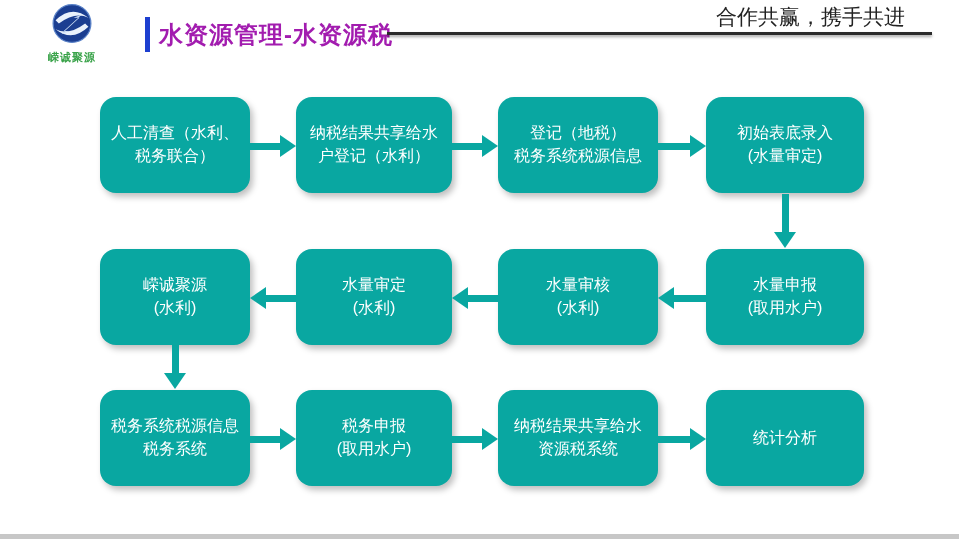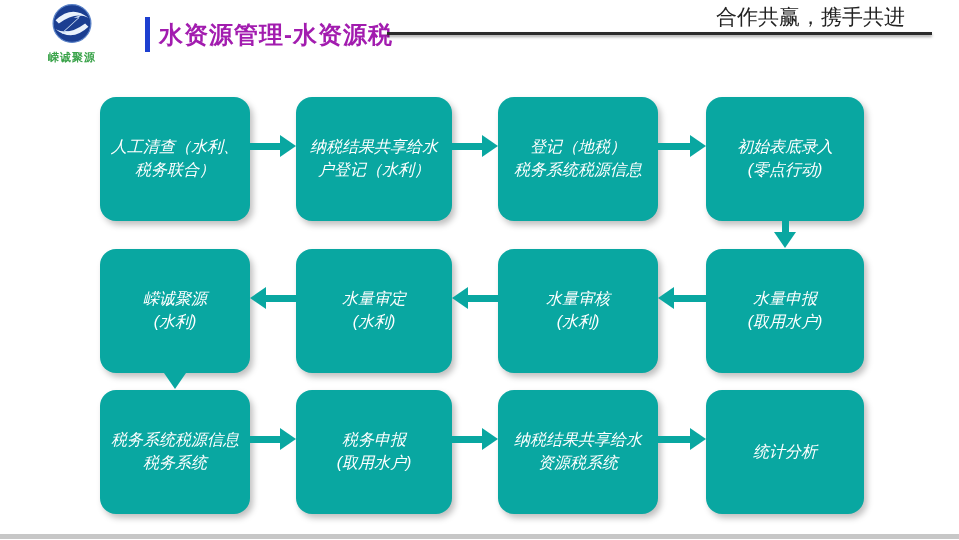--- a/index.html
+++ b/index.html
@@ -10,23 +10,23 @@
   
   .logo-wrap{position:absolute;left:36px;top:3px;width:72px;text-align:center;}
   .logo-svg{display:block;margin:0 auto;}
   .logo-text{font-size:11px;color:#3aa34a;font-weight:bold;letter-spacing:1px;margin-top:1px;white-space:nowrap;}
   .title-bar{position:absolute;left:145px;top:17px;width:5px;height:35px;background:#1d3fd0;}
   .page-title{position:absolute;left:159px;top:19px;font-size:24px;font-weight:bold;color:#a21caf;letter-spacing:1px;white-space:nowrap;}
   .header-line{position:absolute;left:387px;top:32px;width:545px;height:3px;background:#2b2b2b;box-shadow:0 2px 3px rgba(0,0,0,0.35);}
   .slogan{position:absolute;right:54px;top:3px;font-size:21px;color:#222;font-weight:500;white-space:nowrap;}
   
   .box{
-    position:absolute;height:124px;background:#09a7a1;border-radius:16px;color:#ffffff;
+    position:absolute;height:96px;background:#09a7a1;border-radius:16px;color:#ffffff;
     display:flex;flex-direction:column;justify-content:center;align-items:center;
-    text-align:center;font-size:16px;line-height:1.42;box-shadow:3px 4px 6px rgba(0,0,0,0.25);font-style:italic;
+    text-align:center;font-size:16px;line-height:1.42;box-shadow:3px 4px 6px rgba(0,0,0,0.25);
   }
   .c1{left:100px;width:150px}.c2{left:296px;width:156px}.c3{left:498px;width:160px}.c4{left:706px;width:158px}
   .r1{top:97px}.r2{top:249px}.r3{top:390px}
   .arr-h{position:absolute;height:22px;display:flex;align-items:center;}
   .arr-h .shaft{height:7px;background:#09a7a1;flex:1;}
   .arr-h .head-r{width:0;height:0;border-top:11px solid transparent;border-bottom:11px solid transparent;border-left:16px solid #09a7a1;}
   .arr-h .head-l{width:0;height:0;border-top:11px solid transparent;border-bottom:11px solid transparent;border-right:16px solid #09a7a1;}
   .arr-v{position:absolute;width:22px;display:flex;flex-direction:column;align-items:center;}
   .arr-v .shaft{width:7px;background:#09a7a1;flex:1;}
   .arr-v .head-d{width:0;height:0;border-left:11px solid transparent;border-right:11px solid transparent;border-top:16px solid #09a7a1;}
@@ -61,21 +61,21 @@
   <div class="box c2 r1">
     <span>纳税结果共享给水</span>
     <span>户登记（水利）</span>
   </div>
   <div class="box c3 r1">
     <span>登记（地税）</span>
     <span>税务系统税源信息</span>
   </div>
   <div class="box c4 r1">
     <span>初始表底录入</span>
-    <span>(零点行动)</span>
+    <span>(水量审定)</span>
   </div>
 
   <div class="box c1 r2">
     <span>嵘诚聚源</span>
     <span>(水利)</span>
   </div>
   <div class="box c2 r2">
     <span>水量审定</span>
     <span>(水利)</span>
   </div>

